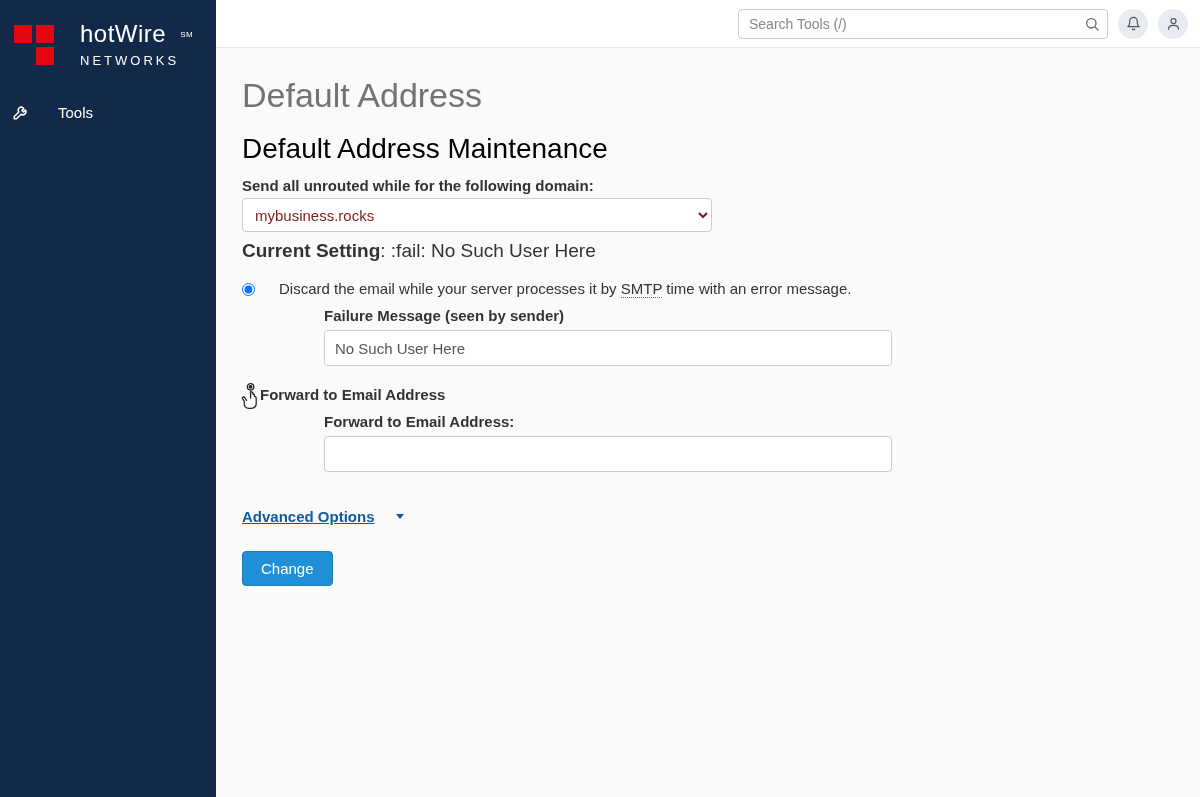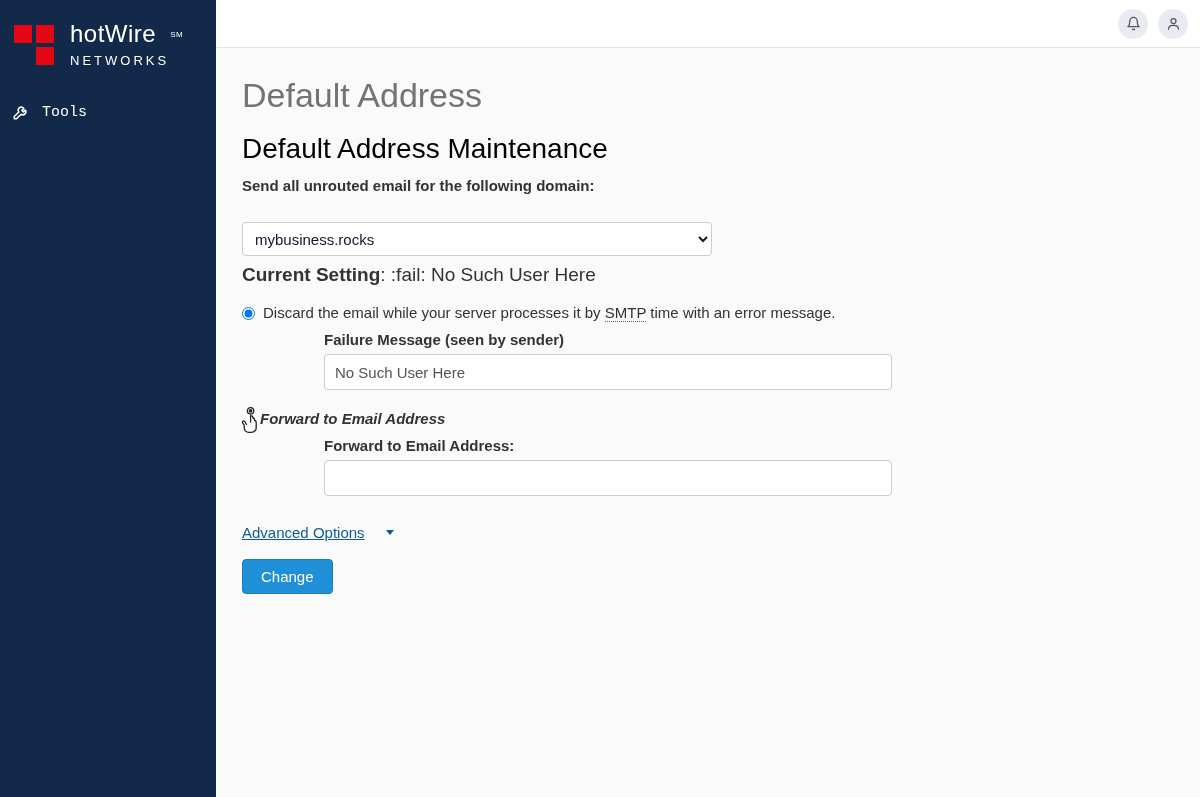--- a/index.html
+++ b/index.html
@@ -1,66 +1,66 @@
 <!DOCTYPE html>
 <html><head>
 <meta charset="utf-8">
 <style>
   * { box-sizing: border-box; margin: 0; padding: 0; }
   html, body { height: 100%; font-family: "Helvetica Neue", Arial, sans-serif; color: #333; }
   body { display: flex; background: #fafafa; }
 
   
   .sidebar { width: 216px; min-width: 216px; background: #132949; color: #fff; display: flex; flex-direction: column; }
-  .logo-block { padding: 22px 21px 22px 10px; display: flex; align-items: center; gap: 10px; }
+  .logo-block { padding: 22px 21px 22px 10px; display: flex; align-items: center; gap: 20px; }
   .logo-squares { width: 50px; height: 40px; position: relative; }
   .logo-squares span { position: absolute; background: #e30613; }
   .sq1 { width: 18px; height: 18px; left: 4px; top: 0; }
   .sq2 { width: 18px; height: 18px; left: 26px; top: 0; }
   .sq3 { width: 18px; height: 18px; left: 26px; top: 22px; }
   .logo-text { display: flex; flex-direction: column; line-height: 1; }
   .logo-main { font-size: 24px; font-weight: 400; letter-spacing: 0.5px; position: relative; }
   .logo-main sup { font-size: 8px; position: absolute; top: 9px; right: -14px; }
   .logo-sub { font-size: 13px; letter-spacing: 3px; margin-top: 8px; font-weight: 300; }
-  .nav-item { display: flex; align-items: center; gap: 12px; padding: 14px 12px; font-size: 15px; cursor: pointer; font-family: Liberation Mono, monospace; }
+  .nav-item { display: flex; align-items: center; gap: 28px; padding: 14px 12px; font-size: 15px; cursor: pointer; }
   .nav-item svg { width: 18px; height: 18px; stroke: #fff; }
 
   
   .main { flex: 1; display: flex; flex-direction: column; }
   .topbar { height: 48px; background: #fff; border-bottom: 1px solid #e5e5e5; display: flex; align-items: center; justify-content: flex-end; padding: 0 12px; gap: 10px; }
   .search-wrap { position: relative; }
   .search-input { width: 370px; height: 30px; border: 1px solid #ccc; border-radius: 4px; padding: 4px 32px 4px 10px; font-size: 14px; color: #555; }
   .search-input::placeholder { color: #888; }
   .search-icon { position: absolute; right: 8px; top: 50%; transform: translateY(-50%); width: 16px; height: 16px; stroke: #666; pointer-events:none;}
   .icon-btn { width: 30px; height: 30px; border-radius: 50%; background: #e8ecf2; display: flex; align-items: center; justify-content: center; cursor: pointer; }
   .icon-btn svg { width: 15px; height: 15px; stroke: #555; }
 
   .content { padding: 20px 26px; background: #fafafa; flex: 1; overflow: auto; }
   h1.page-title { font-size: 34px; font-weight: 400; color: #737373; margin-bottom: 18px; margin-top: 8px; }
   .intro { font-size: 15px; color: #444; margin-bottom: 30px; line-height: 1.5; }
   .intro a { color: #1f8bd6; text-decoration: underline; }
   h2.section-title { font-size: 28px; font-weight: 400; color: #000000; margin-bottom: 12px; }
   .field-label { font-size: 15px; font-weight: 600; color: #333; margin-bottom: 4px; display: block; }
-  .domain-select { width: 470px; height: 34px; border: 1px solid #ccc; border-radius: 4px; padding: 4px 8px; font-size: 15px; background: #fff; color:#0f172a;margin-top:24px;}
+  .domain-select { width: 470px; height: 34px; border: 1px solid #ccc; border-radius: 4px; padding: 4px 8px; font-size: 15px; background: #fff; color:#7f1d1d;}
   .current-setting { font-size: 19px; margin-top: 8px; margin-bottom: 18px; }
   .current-setting strong { font-weight: 700; }
 
-  .radio-row { display: flex; align-items: flex-start; gap: 8px; font-size: 15px; color: #333; margin-bottom: 10px; }
+  .radio-row { display: flex; align-items: flex-start; gap: 24px; font-size: 15px; color: #333; margin-bottom: 10px; }
   .radio-row input[type=radio] { margin-top: 3px; }
   .dotted { border-bottom: 1px dotted #666; }
 
   .indented { margin-left: 82px; }
   .sub-label { font-size: 15px; font-weight: 600; margin-bottom: 6px; display:block;}
   .text-input { width: 568px; height: 36px; border: 1px solid #ccc; border-radius: 4px; padding: 6px 10px; font-size: 15px; color: #555; background:#fff; }
 
   .forward-row { display: flex; align-items: flex-start; gap: 0px; position: relative; margin-top: 20px; margin-bottom: 10px;}
   .cursor-icon { position: absolute; left: -2px; top: -4px; width: 26px; height: 32px; }
-  .forward-label { font-size: 15px; font-weight: 600; color: #333; margin-left: 18px; font-style: italic;}
+  .forward-label { font-size: 15px; font-weight: 600; color: #333; margin-left: 18px;}
 
-  .advanced-link { color: #0f5a9e; font-weight: 400; font-size: 15px; text-decoration: underline; display: inline-flex; align-items: center; gap: 21px; margin: 18px 0; cursor:pointer;}
+  .advanced-link { color: #0f5a9e; font-weight: 700; font-size: 15px; text-decoration: underline; display: inline-flex; align-items: center; gap: 21px; margin: 26px 0; cursor:pointer;}
   .caret-down { width: 0; height: 0; border-left: 4px solid transparent; border-right: 4px solid transparent; border-top: 5px solid #0f5a9e; display:inline-block;}
 
   .change-btn { background: #1f90d8; color: #fff; border: 1px solid #1a7bbd; padding: 8px 18px; border-radius: 4px; font-size: 15px; cursor: pointer; text-align: center; }
 
   .mb-block { margin-bottom: 10px; }
 </style>
 </head>
 <body>
 
 <aside class="sidebar">
@@ -79,40 +79,47 @@
     <svg viewBox="0 0 24 24" fill="none" stroke-width="2" stroke-linecap="round" stroke-linejoin="round">
         <path d="M14.7 6.3a4 4 0 0 0-5.6 5.6L3 18v3h3l6.1-6.1a4 4 0 0 0 5.6-5.6l-2.5 2.5-2-2 2.5-2.5z"></path>
       </svg>
     <span>Tools</span>
   </div>
 </aside>
 
 <div class="main">
 
   <div class="topbar">
+    <div class="search-wrap">
+      <input class="search-input" type="text" placeholder="Search Tools (/)" style="">
+      <svg class="search-icon" viewBox="0 0 24 24" fill="none" stroke-width="2" stroke-linecap="round">
+          <circle cx="11" cy="11" r="7"></circle>
+          <line x1="21" y1="21" x2="16.65" y2="16.65"></line>
+        </svg>
+    </div>
     <div class="icon-btn">
       <svg viewBox="0 0 24 24" fill="none" stroke-width="2" stroke-linecap="round" stroke-linejoin="round">
           <path d="M18 8a6 6 0 1 0-12 0c0 7-3 9-3 9h18s-3-2-3-9"></path>
           <path d="M13.7 21a2 2 0 0 1-3.4 0"></path>
         </svg>
     </div>
     <div class="icon-btn">
       <svg viewBox="0 0 24 24" fill="none" stroke-width="2" stroke-linecap="round" stroke-linejoin="round">
           <circle cx="12" cy="8" r="4"></circle>
           <path d="M4 21c0-4 4-6 8-6s8 2 8 6"></path>
         </svg>
     </div>
   </div>
 
   <div class="content">
     <h1 class="page-title">Default Address</h1>
 
     <h2 class="section-title">Default Address Maintenance</h2>
 
-    <label class="field-label">Send all unrouted email for the following domain:</label>
+    <label class="field-label">Send all unrouted while for the following domain:</label>
     <select class="domain-select">
       <option>mybusiness.rocks</option>
     </select>
     <div class="current-setting">
       <strong>Current Setting</strong><span>: :fail: No Such User Here</span>
     </div>
 
     
     <div class="radio-row mb-block">
       <input type="radio" name="opt" checked="" style="">

